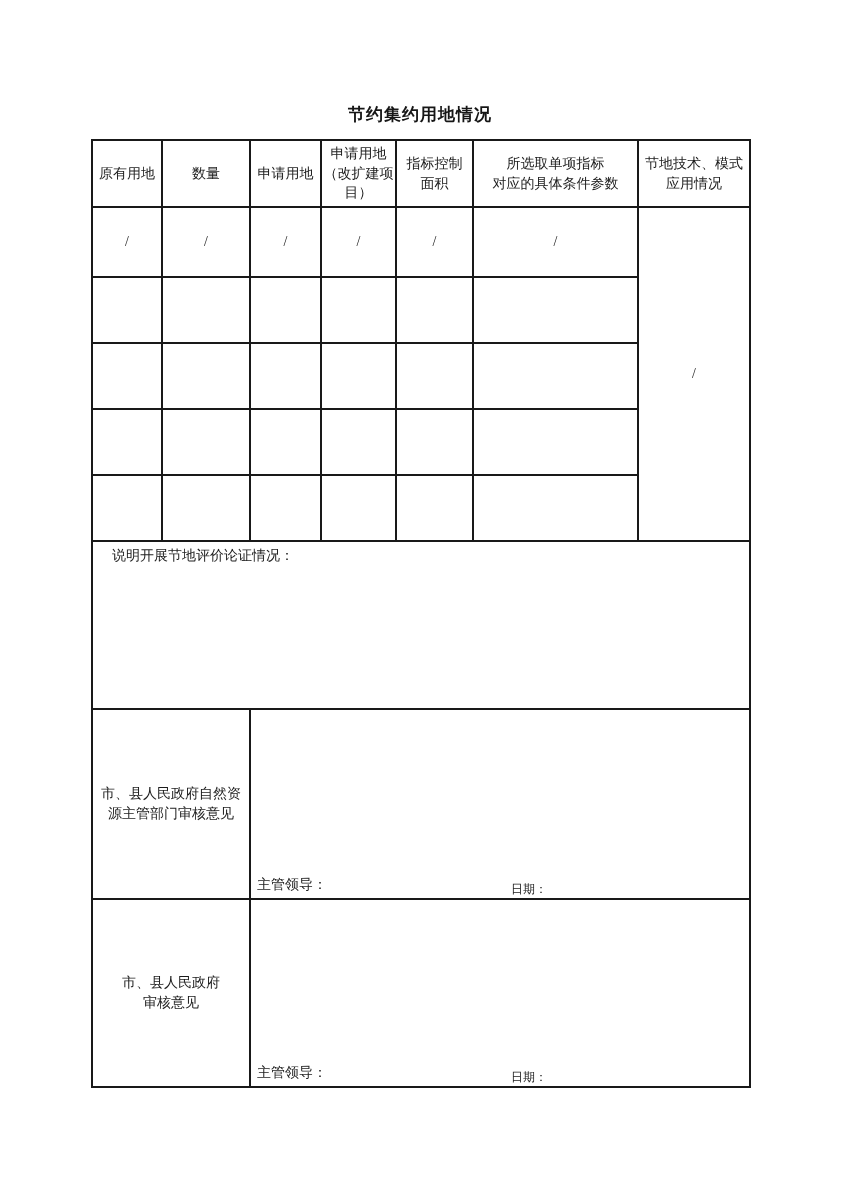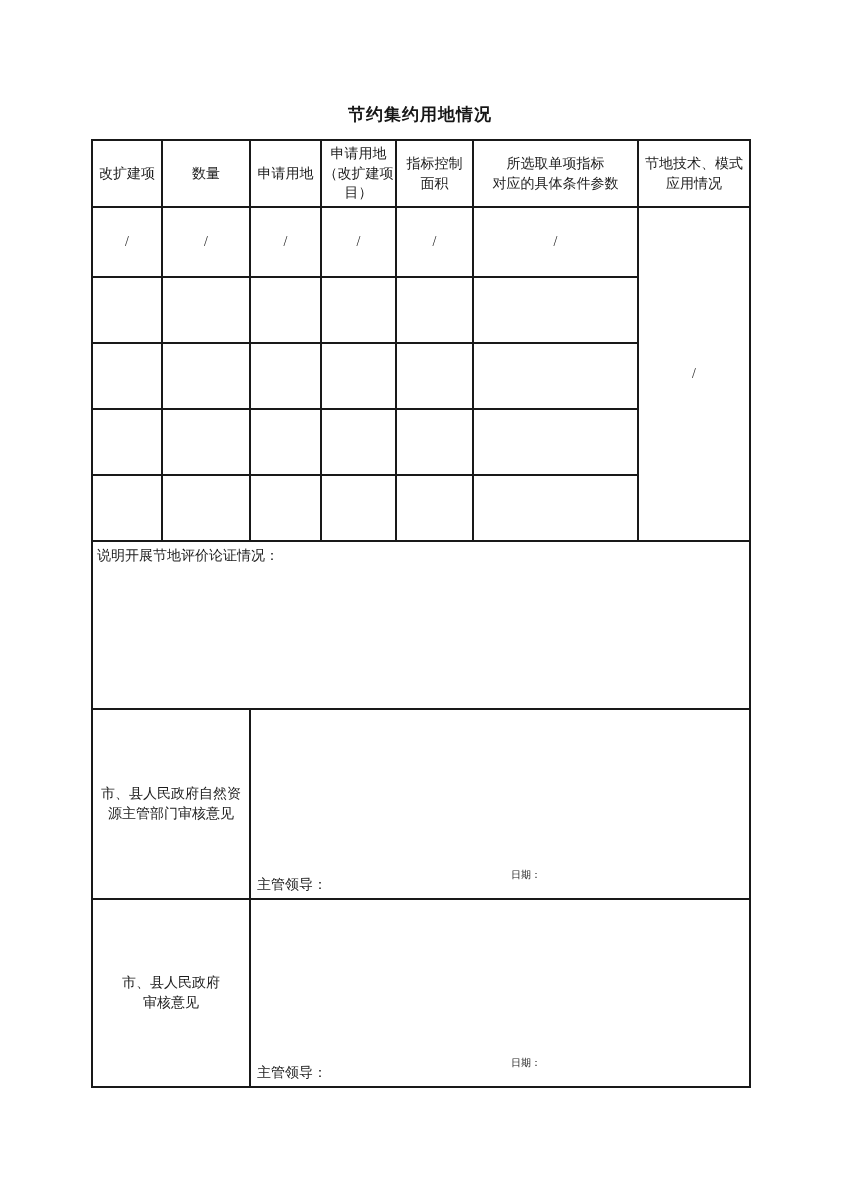--- a/index.html
+++ b/index.html
@@ -45,40 +45,40 @@
     line-height:1.42;
     padding:2px 1px;
   }
   tr.r-data td { height:66px; }
   tr.r-data1 td { height:70px; }
   td.merged-cell { vertical-align:middle; }
   tr.r-note td.note-cell {
     height:168px;
     text-align:left;
     vertical-align:top;
-    padding:4px 4px;
+    padding:4px 19px;
     line-height:1.4;
   }
   td.sec-title {
     white-space:pre-line;
     line-height:1.45;
     padding:2px 6px;
   }
   td.sec-body { position:relative;padding-left:46px; }
   tr.r-sec1 td { height:190px; }
   tr.r-sec2 td { height:188px;border-radius:20px; }
   .sig-leader {
     position:absolute;
     left:6px; bottom:4px;
     font-size:14px;
   }
   .sig-date {
     position:absolute;
-    left:260px; bottom:16px;
-    font-size:10px;
+    left:260px; bottom:0;
+    font-size:12px;
   }
   .slash { font-size:14px; color:#2a2a2a; }
 </style>
 </head>
 <body>
 
 <div class="page">
   <div class="doc">
 
     <div class="doc-title">节约集约用地情况</div>
@@ -89,21 +89,21 @@
           <col style="width:88px">
           <col style="width:71px">
         <col style="width:75px">
           <col style="width:77px">
           <col style="width:165px">
         <col style="width:112px">
       </colgroup>
 
       <tbody>
           <tr class="r-head">
-        <td>改扩建项</td>
+        <td>原有用地</td>
         <td>数量</td>
         <td>申请用地</td>
         <td>申请用地
 （改扩建项
 目）</td>
         <td>指标控制
 面积</td>
         <td>所选取单项指标
 对应的具体条件参数</td>
         <td>节地技术、模式

